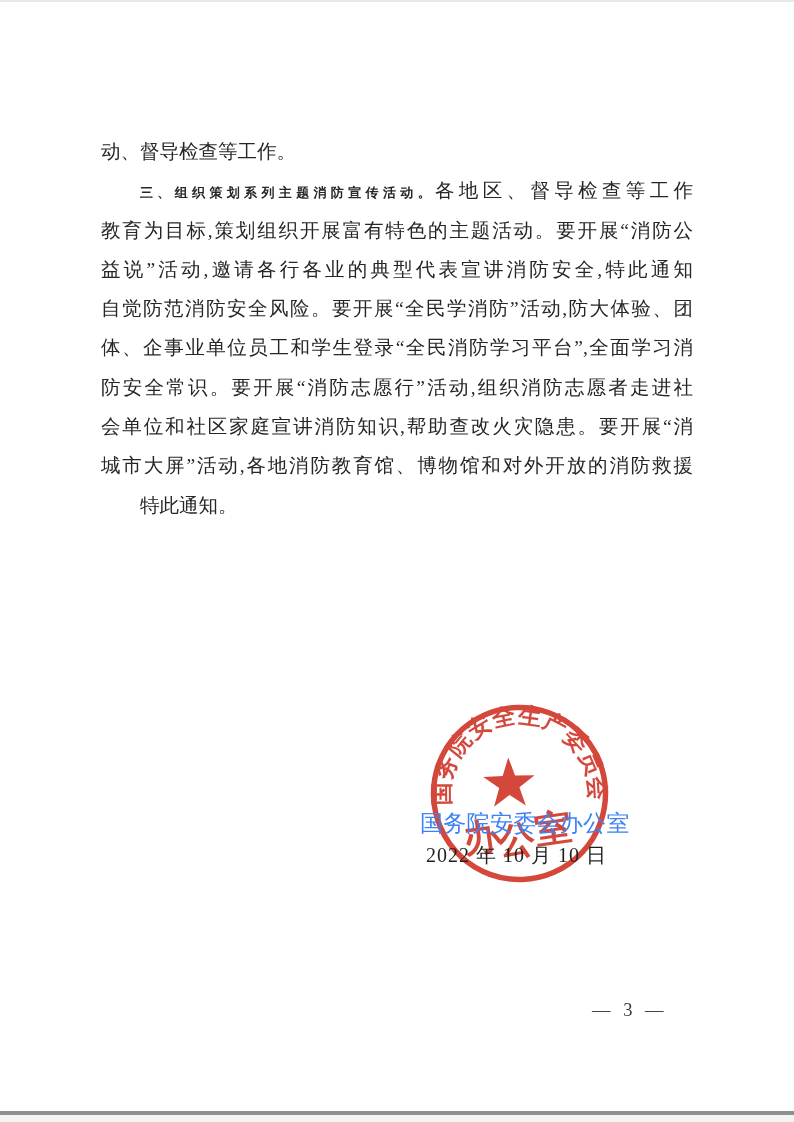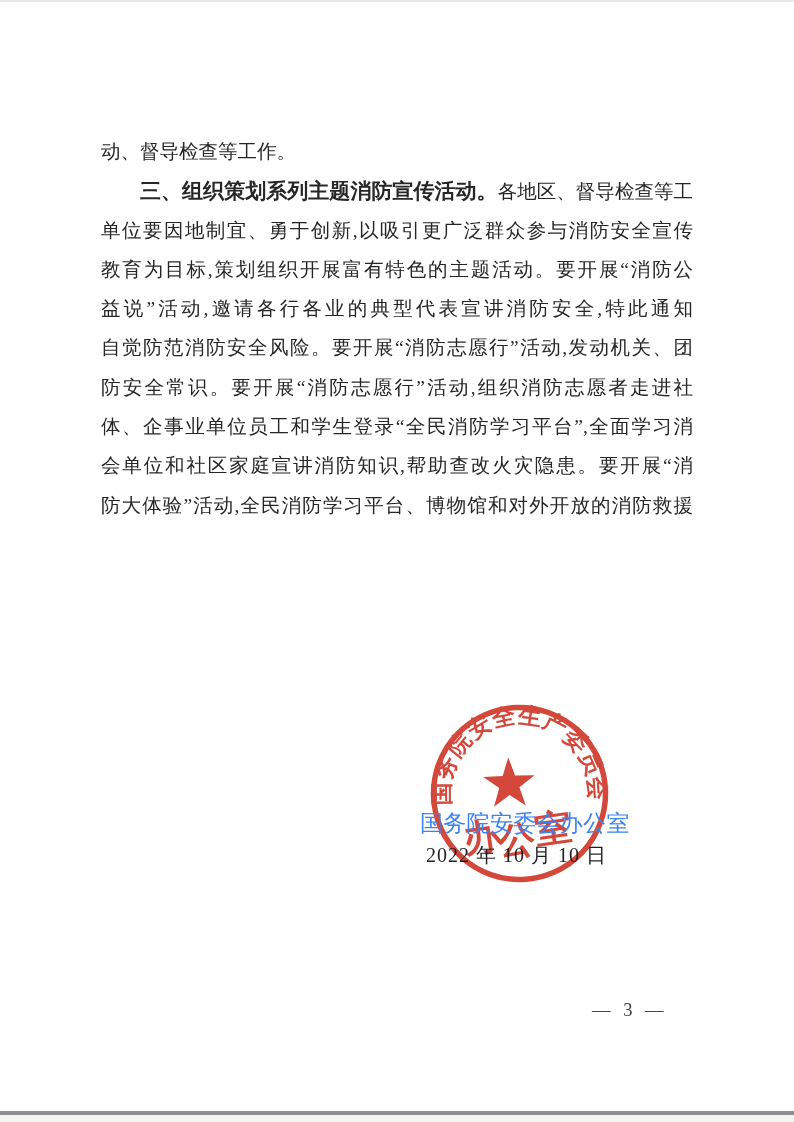--- a/index.html
+++ b/index.html
@@ -28,21 +28,21 @@
     position: absolute; left: 101px; top: 132px; width: 592px;
   }
   .tl {
     height: 39.3px; line-height: 39.3px;
     font-size: 19.5px;
     letter-spacing: 0;
     white-space: nowrap;
   }
   .jl { text-align: justify; text-align-last: justify; text-justify: inter-character; white-space: normal; height: 39.3px; overflow: hidden; }
   .ind { padding-left: 39px; }
-  .tl b, .tl .bold { font-weight: bold; font-family: "Liberation Sans", "DejaVu Sans", sans-serif; font-size: 21px; }
+  .tl b, .tl .bold { font-weight: bold; font-family: "Liberation Sans", "DejaVu Sans", sans-serif; font-size: 13px; }
   .sig-issuer {
     position: absolute; left: 420px; top: 808px;
     font-size: 23px; letter-spacing: 0.3px; color: #3b82f6; z-index: 3;
     white-space: nowrap;
   }
   .sig-date {
     position: absolute; left: 426px; top: 842px;
     font-size: 20px; letter-spacing: 1px; color: #1f1f1f; z-index: 3;
     white-space: nowrap;
   }
@@ -59,28 +59,28 @@
 </head>
 <body>
 
 <div class="page">
 
   <div class="scan-edge-top"></div>
 
   <div class="textblock">
     <div class="tl">动、督导检查等工作。</div>
     <div class="tl jl ind"><span class="bold">三、组织策划系列主题消防宣传活动。</span><span>各地区、督导检查等工作</span></div>
-    <div class="tl jl">单位要因地制宜、勇于创新,以吸引更广泛群众参与消防安全宣传</div>
     <div class="tl jl">教育为目标,策划组织开展富有特色的主题活动。要开展“消防公</div>
     <div class="tl jl">益说”活动,邀请各行各业的典型代表宣讲消防安全,特此通知</div>
-    <div class="tl jl">自觉防范消防安全风险。要开展“消防志愿行”活动,发动机关、团</div>
+    <div class="tl jl">自觉防范消防安全风险。要开展“全民学消防”活动,防大体验、团</div>
+    <div class="tl jl">体、企事业单位员工和学生登录“全民消防学习平台”,全面学习消</div>
     <div class="tl jl">防安全常识。要开展“消防志愿行”活动,组织消防志愿者走进社</div>
-    <div class="tl jl">体、企事业单位员工和学生登录“全民消防学习平台”,全面学习消</div>
     <div class="tl jl">会单位和社区家庭宣讲消防知识,帮助查改火灾隐患。要开展“消</div>
-    <div class="tl jl">防大体验”活动,全民消防学习平台、博物馆和对外开放的消防救援</div>
+    <div class="tl jl">城市大屏”活动,各地消防教育馆、博物馆和对外开放的消防救援</div>
+    <div class="tl ind">特此通知。</div>
   </div>
 
   <svg class="seal" viewBox="0 0 190 190" xmlns="http://www.w3.org/2000/svg">
     <defs>
       <path id="sealArc" d="M 27.6 115.9 A 70 70 0 1 1 161.4 115.9" fill="none"></path>
     </defs>
     <circle cx="94.5" cy="95.5" r="86" fill="none" stroke="#d13b2e" stroke-width="5.5"></circle>
     <text fill="#d13b2e" font-size="23" font-weight="bold" font-family="'Liberation Serif','DejaVu Serif',serif">
       <textPath href="#sealArc" startOffset="50%" text-anchor="middle" textLength="238" lengthAdjust="spacing">国务院安全生产委员会</textPath>
     </text>

